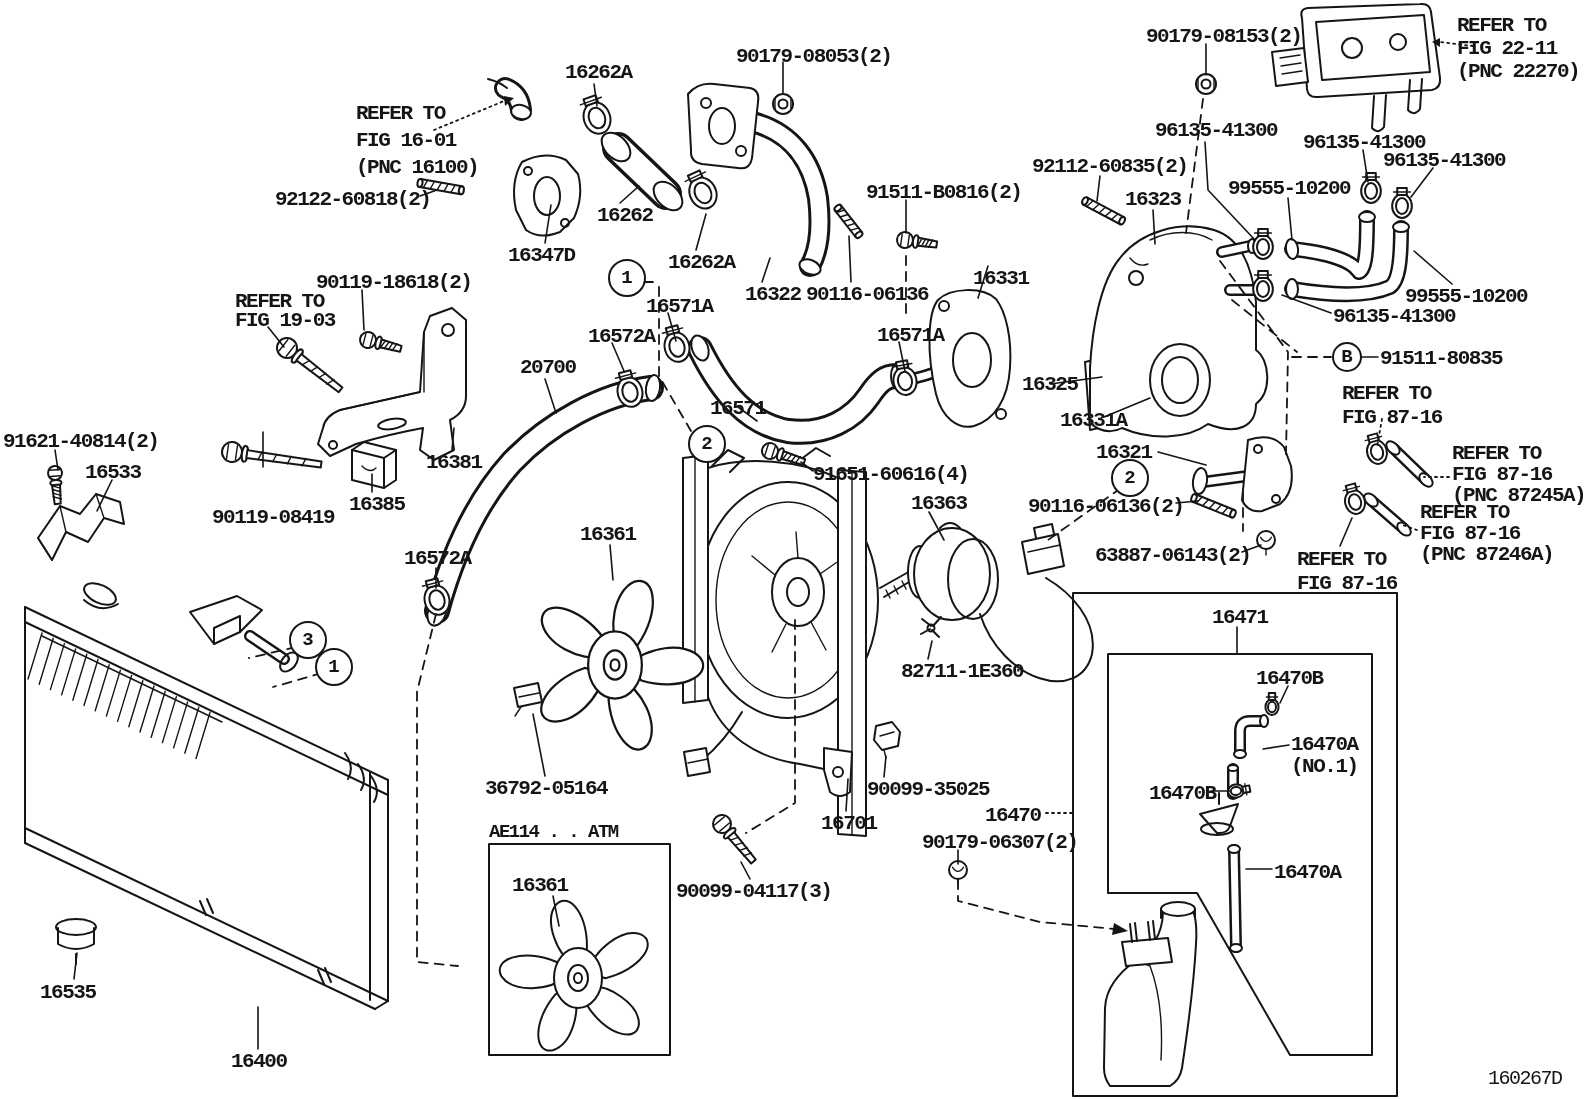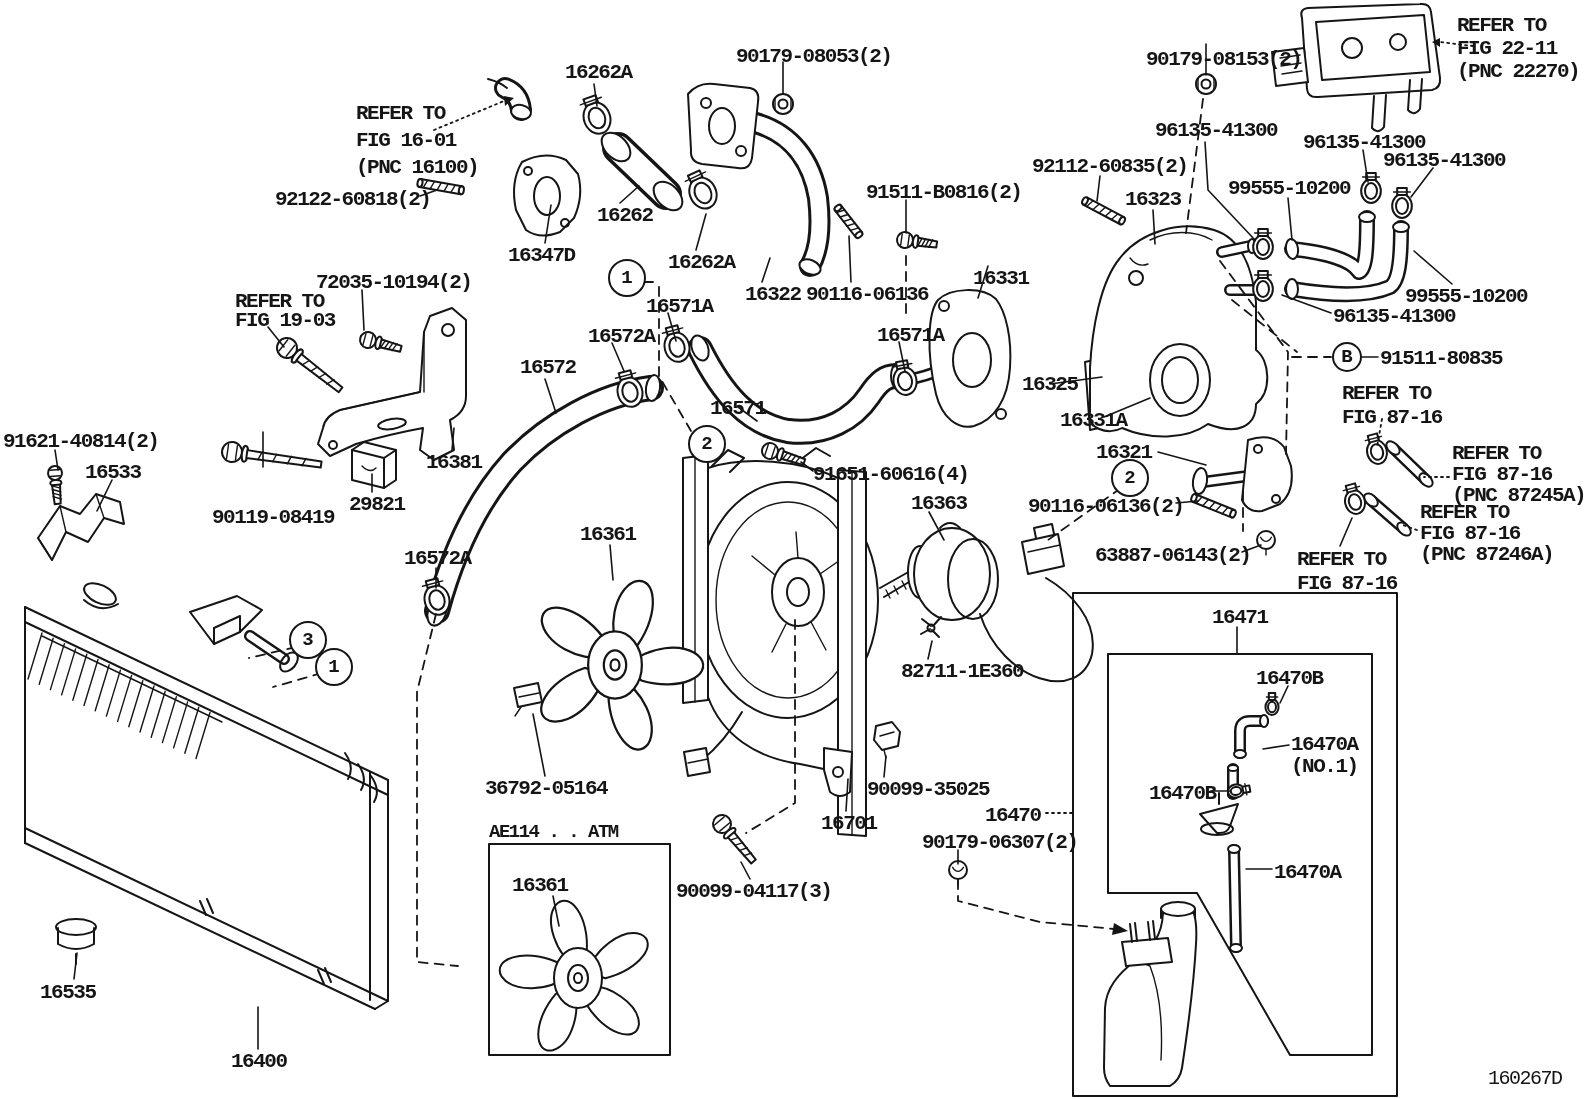--- a/index.html
+++ b/index.html
@@ -601,25 +601,25 @@
       <div class="lbl" style="left: 275px; top: 189px;">92122-60818(2)</div>
       <div class="lbl" style="left: 597px; top: 205px;">16262</div>
       <div class="lbl" style="left: 508px; top: 245px;">16347D</div>
       <div class="lbl" style="left: 668px; top: 252px;">16262A</div>
       <div class="lbl" style="left: 745px; top: 284px;">16322</div>
       <div class="lbl" style="left: 806px; top: 284px;">90116-06136</div>
       <div class="lbl" style="left: 866px; top: 182px;">91511-B0816(2)</div>
       <div class="lbl" style="left: 973px; top: 268px;">16331</div>
       <div class="lbl" style="left: 646px; top: 296px;">16571A</div>
       <div class="lbl" style="left: 588px; top: 326px;">16572A</div>
-      <div class="lbl" style="left: 520px; top: 357px;">16572</div>
+      <div class="lbl" style="left: 520px; top: 357px;">20700</div>
       <div class="lbl" style="left: 710px; top: 398px;">16571</div>
       <div class="lbl" style="left: 877px; top: 325px;">16571A</div>
       <div class="lbl" style="left: 404px; top: 548px;">16572A</div>
-      <div class="lbl" style="left: 1146px; top: 26px; margin-top: 23px;">90179-08153(2)</div>
+      <div class="lbl" style="left: 1146px; top: 26px;">90179-08153(2)</div>
       <div class="lbl" style="left: 1457px; top: 14px; line-height: 23px;">REFER TO
 FIG 22-11
 (PNC 22270)</div>
       <div class="lbl" style="left: 1155px; top: 120px;">96135-41300</div>
       <div class="lbl" style="left: 1303px; top: 132px;">96135-41300</div>
       <div class="lbl" style="left: 1383px; top: 150px;">96135-41300</div>
       <div class="lbl" style="left: 1032px; top: 156px;">92112-60835(2)</div>
       <div class="lbl" style="left: 1125px; top: 189px;">16323</div>
       <div class="lbl" style="left: 1228px; top: 178px;">99555-10200</div>
       <div class="lbl" style="left: 1405px; top: 286px;">99555-10200</div>
@@ -633,25 +633,25 @@
       <div class="lbl" style="left: 1420px; top: 502px; line-height: 21px;">REFER TO
 FIG 87-16
 (PNC 87246A)</div>
       <div class="lbl" style="left: 1297px; top: 548px; line-height: 24px;">REFER TO
 FIG 87-16</div>
       <div class="lbl" style="left: 1022px; top: 374px;">16325</div>
       <div class="lbl" style="left: 1060px; top: 410px;">16331A</div>
       <div class="lbl" style="left: 1096px; top: 442px; text-align: right;">16321</div>
       <div class="lbl" style="left: 1028px; top: 496px;">90116-06136(2)</div>
       <div class="lbl" style="left: 1095px; top: 545px;">63887-06143(2)</div>
-      <div class="lbl" style="left: 316px; top: 272px;">72035-10194(2)</div>
+      <div class="lbl" style="left: 316px; top: 272px;">90119-18618(2)</div>
       <div class="lbl" style="left: 235px; top: 292px; line-height: 19px;">REFER TO
 FIG 19-03</div>
       <div class="lbl" style="left: 212px; top: 469px; margin-top: 38px;">90119-08419</div>
-      <div class="lbl" style="left: 349px; top: 494px;">29821</div>
+      <div class="lbl" style="left: 349px; top: 494px;">16385</div>
       <div class="lbl" style="left: 426px; top: 452px;">16381</div>
       <div class="lbl" style="left: 3px; top: 431px;">91621-40814(2)</div>
       <div class="lbl" style="left: 85px; top: 462px;">16533</div>
       <div class="lbl" style="left: 40px; top: 982px;">16535</div>
       <div class="lbl" style="left: 231px; top: 1051px;">16400</div>
       <div class="lbl" style="left: 580px; top: 524px;">16361</div>
       <div class="lbl" style="left: 485px; top: 778px;">36792-05164</div>
       <div class="lbl" style="left: 489px; top: 822px; font-size: 19px;">AE114 . . ATM</div>
       <div class="lbl" style="left: 512px; top: 875px;">16361</div>
       <div class="lbl" style="left: 676px; top: 881px;">90099-04117(3)</div>

